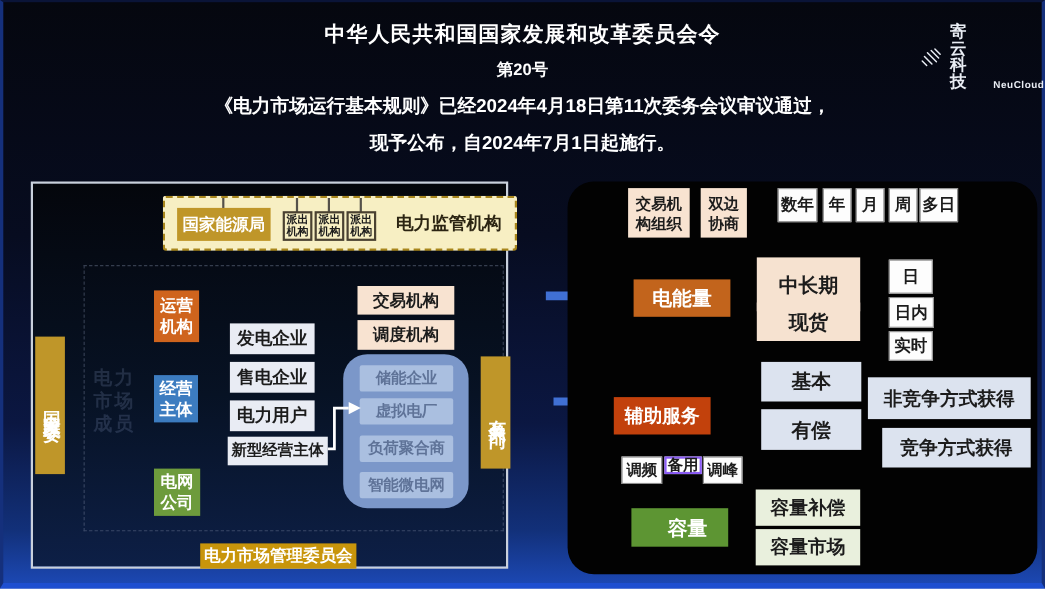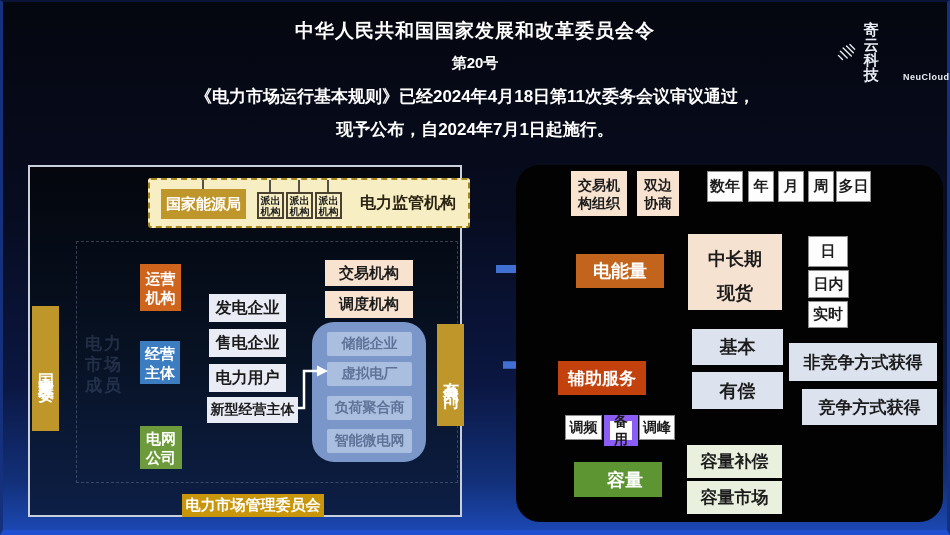--- a/index.html
+++ b/index.html
@@ -151,21 +151,21 @@
     <div class="box dark" style="left:292px;top:105px;width:41px;height:28px;background:#fdfdfd;border:1px solid #8d8d8d;font-size:15px;">日内</div>
     <div class="box dark" style="left:292px;top:136px;width:40px;height:27px;background:#fdfdfd;border:1px solid #8d8d8d;font-size:15px;">实时</div>
 
     <div class="box white" style="left:42px;top:181px;width:88px;height:34px;background:#c2410c;font-size:17px;margin-top:15px;">辅助服务</div>
     <div class="box dark" style="left:176px;top:164px;width:91px;height:36px;background:#dce3ef;font-size:18px;">基本</div>
     <div class="box dark" style="left:176px;top:207px;width:91px;height:37px;background:#dce3ef;font-size:18px;">有偿</div>
     <div class="box dark" style="left:273px;top:178px;width:148px;height:38px;background:#dce3ef;font-size:17px;">非竞争方式获得</div>
     <div class="box dark" style="left:286px;top:224px;width:135px;height:36px;background:#dce3ef;font-size:17px;">竞争方式获得</div>
 
     <div class="box dark" style="left:49px;top:250px;width:37px;height:25px;background:#fdfdfd;border:1px solid #8d8d8d;font-size:14px;">调频</div>
-    <div class="box dark" style="left:88px;top:250px;width:34px;height:31px;background:#fdfdfd;border:6px solid #8b5cf6;font-size:14px;">备用</div>
+    <div class="box dark" style="left:88px;top:250px;width:34px;height:16px;background:#fdfdfd;border:2px solid #8b5cf6;font-size:14px;">备用</div>
     <div class="box dark" style="left:123px;top:250px;width:36px;height:25px;background:#fdfdfd;border:1px solid #8d8d8d;font-size:14px;">调峰</div>
 
     <div class="box white" style="left:58px;top:297px;width:88px;height:35px;background:#5d9533;font-size:18px;padding-left:14px;">容量</div>
     <div class="box dark" style="left:171px;top:280px;width:95px;height:33px;background:#e9f0dd;font-size:17px;">容量补偿</div>
     <div class="box dark" style="left:171px;top:316px;width:95px;height:33px;background:#e9f0dd;font-size:17px;">容量市场</div>
   </section>
 
 </div>
 
 </body></html>

